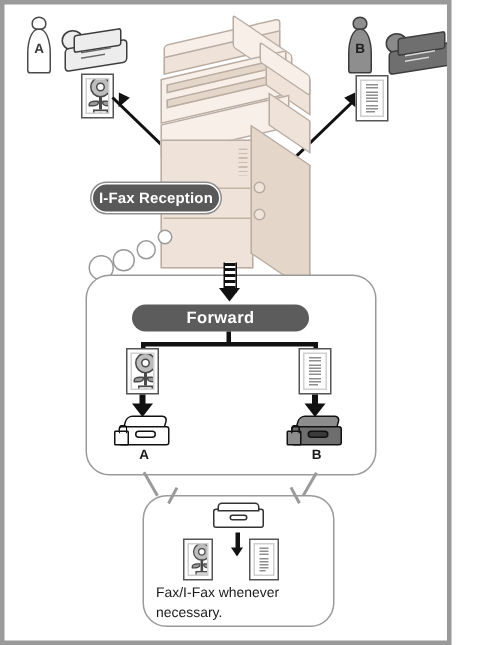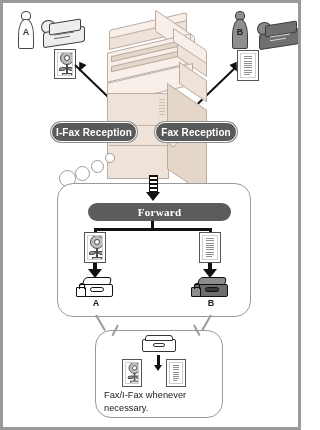--- a/index.html
+++ b/index.html
@@ -309,38 +309,35 @@
     <div class="pc bg-d" style="left:64px;top:62px;width:40px;height:86px;transform:skewY(34deg);transform-origin:0 0;"></div>
 
     <div class="pc bg-l" style="left:6px;top:104px;width:58px;height:1.4px;background:#c4b4a6;border:none;"></div>
     <div class="pc bg-l" style="left:6px;top:124px;width:58px;height:1.4px;background:#c4b4a6;border:none;"></div>
     <div class="pc" style="left:66px;top:100px;width:8px;height:8px;border:1.2px solid #b9aca2;border-radius:50%;background:#f0e4da;"></div>
     <div class="pc" style="left:66px;top:118px;width:8px;height:8px;border:1.2px solid #b9aca2;border-radius:50%;background:#f0e4da;"></div>
 
     <div class="pc" style="left:56px;top:78px;width:6px;height:18px;background:repeating-linear-gradient(to bottom,#cdbdb0 0 1px,transparent 1px 3px);border:none;"></div>
   </div>
 
-  <div class="pill" style="left:48px;top:119px;width:84px;height:18px;">
+  <div class="pill" style="left:58px;top:119px;width:84px;height:18px;">
     <span>I-Fax Reception</span>
-  </div>
-  <div class="pill" style="left:152px;top:119px;width:80px;height:18px;">
-    <span>Fax Reception</span>
   </div>
 
   <div class="bubble-dot" style="left:102px;top:150px;width:10px;height:10px;"></div>
   <div class="bubble-dot" style="left:88px;top:157px;width:13px;height:13px;"></div>
   <div class="bubble-dot" style="left:72px;top:163px;width:15px;height:15px;"></div>
   <div class="bubble-dot" style="left:56px;top:167px;width:17px;height:17px;"></div>
 
   <div class="roundbox" style="left:54px;top:180px;width:194px;height:134px;"></div>
 
   <div class="striped" style="left:146px;top:172px;height:20px;"></div>
   <div class="arrowhead" style="left:143px;top:189px;"></div>
 
-  <div class="pill forward" style="left:85px;top:200px;width:143px;height:18px;font-family:Liberation Serif, serif;">
+  <div class="pill forward" style="left:85px;top:200px;width:118px;height:18px;">
     <span>Forward</span>
   </div>
 
   <div class="arrowline" style="left:148px;top:218px;width:3px;height:9px;"></div>
   <div class="arrowline" style="left:91px;top:225px;width:118px;height:3px;"></div>
   <div class="arrowline" style="left:91px;top:225px;width:3px;height:12px;"></div>
   <div class="arrowline" style="left:206px;top:225px;width:3px;height:12px;"></div>
 
   <div class="doc" style="left:81px;top:229px;width:22px;height:31px;">
     <div class="inner">

